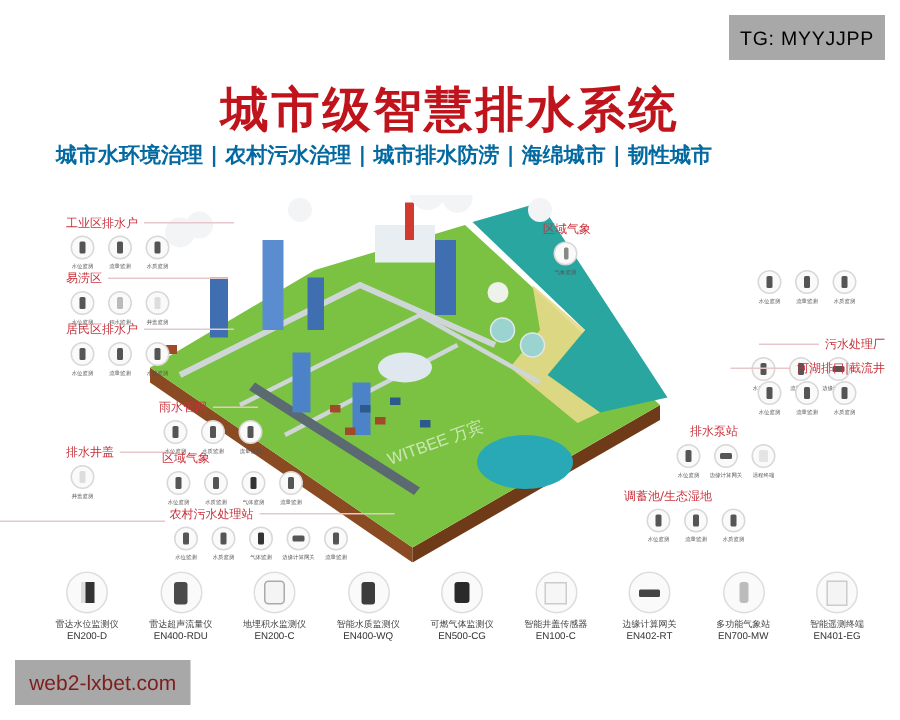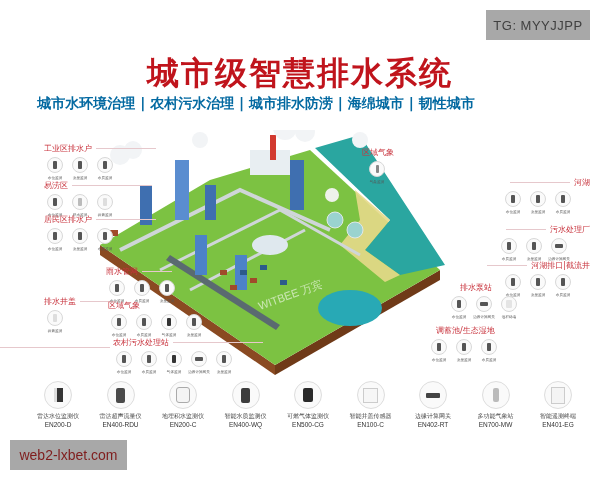--- a/index.html
+++ b/index.html
@@ -1,18 +1,18 @@
 <!DOCTYPE html>
 <html><head>
 <meta charset="utf-8">
 <style>
   html,body{margin:0;padding:0;}
   body{width:600px;height:480px;background:#ffffff;position:relative;overflow:hidden;font-family:"DejaVu Sans",sans-serif;}
   .abs{position:absolute;}
-  .tg-badge{left:486px;top:10px;width:104px;height:30px;background:#a8a8a8;color:#404040;font-size:13px;font-family:"Liberation Sans",sans-serif;display:flex;align-items:center;justify-content:center;letter-spacing:0.5px;}
+  .tg-badge{left:486px;top:10px;width:104px;height:30px;background:#a8a8a8;color:#000000;font-size:13px;font-family:"Liberation Sans",sans-serif;display:flex;align-items:center;justify-content:center;letter-spacing:0.5px;}
   .title{left:0;top:52px;width:600px;text-align:center;color:#c0141c;font-size:32px;font-weight:bold;letter-spacing:2px;}
   .subtitle{left:0;top:95px;width:512px;text-align:center;color:#0369a1;font-size:14px;font-weight:bold;}
   .group-label{color:#c8323c;font-size:8px;white-space:nowrap;}
   .leader{height:1px;background:#e6c8cc;}
   .sensor-row{display:flex;gap:3px;}
   .sensor{width:22px;display:flex;flex-direction:column;align-items:center;}
   .sensor .circ{width:14px;height:14px;border-radius:50%;border:1px solid #d8d8d8;background:#fafafa;display:flex;align-items:center;justify-content:center;}
   .sensor .dev{width:4px;height:8px;background:#555;border-radius:1px;}
   .sensor .lbl{font-size:4px;color:#555;margin-top:2px;white-space:nowrap;transform:scale(0.9);}
   .products{left:28px;top:381px;width:560px;display:flex;justify-content:space-between;}
@@ -288,24 +288,20 @@
     <div class="sensor">
         <div class="circ">
           <div class="dev" style="background:#888;width:3px;"></div>
         </div>
         <span class="lbl">气象监测</span>
       </div>
   </div>
 </div>
 
 <div class="abs" style="left:480px;top:177px;width:110px;">
-  <div style="display:flex;align-items:center;justify-content:flex-end;gap:4px;">
-    <span class="leader" style="width:60px;"></span>
-    <span class="group-label">河湖</span>
-  </div>
   <div class="sensor-row" style="margin-top:3px;margin-left:22px;">
     <div class="sensor">
         <div class="circ">
           <div class="dev"></div>
         </div>
         <span class="lbl">水位监测</span>
       </div>
     <div class="sensor">
         <div class="circ">
           <div class="dev"></div>
@@ -341,21 +337,21 @@
       </div>
     <div class="sensor">
         <div class="circ">
           <div class="dev" style="width:8px;height:4px;"></div>
         </div>
         <span class="lbl">边缘计算网关</span>
       </div>
   </div>
 </div>
 
-<div class="abs" style="left:460px;top:260px;width:130px;">
+<div class="abs" style="left:460px;top:240px;width:130px;">
   <div style="display:flex;align-items:center;justify-content:flex-end;gap:4px;">
     <span class="leader" style="width:40px;"></span>
     <span class="group-label">河湖排口|截流井</span>
   </div>
   <div class="sensor-row" style="margin-top:3px;margin-left:42px;">
     <div class="sensor">
         <div class="circ">
           <div class="dev"></div>
         </div>
         <span class="lbl">水位监测</span>
@@ -395,21 +391,21 @@
     <div class="sensor">
         <div class="circ">
           <div class="dev" style="background:#e4e4e4;width:6px;"></div>
         </div>
         <span class="lbl">远程终端</span>
       </div>
   </div>
 </div>
 
 <div class="abs" style="left:400px;top:325px;">
-  <div style="display:flex;align-items:center;gap:4px;margin-left:36px;">
+  <div style="display:flex;align-items:center;gap:4px;margin-left:16px;">
     <span class="group-label">调蓄池/生态湿地</span>
   </div>
   <div class="sensor-row" style="margin-top:3px;margin-left:28px;">
     <div class="sensor">
         <div class="circ">
           <div class="dev"></div>
         </div>
         <span class="lbl">水位监测</span>
       </div>
     <div class="sensor">

